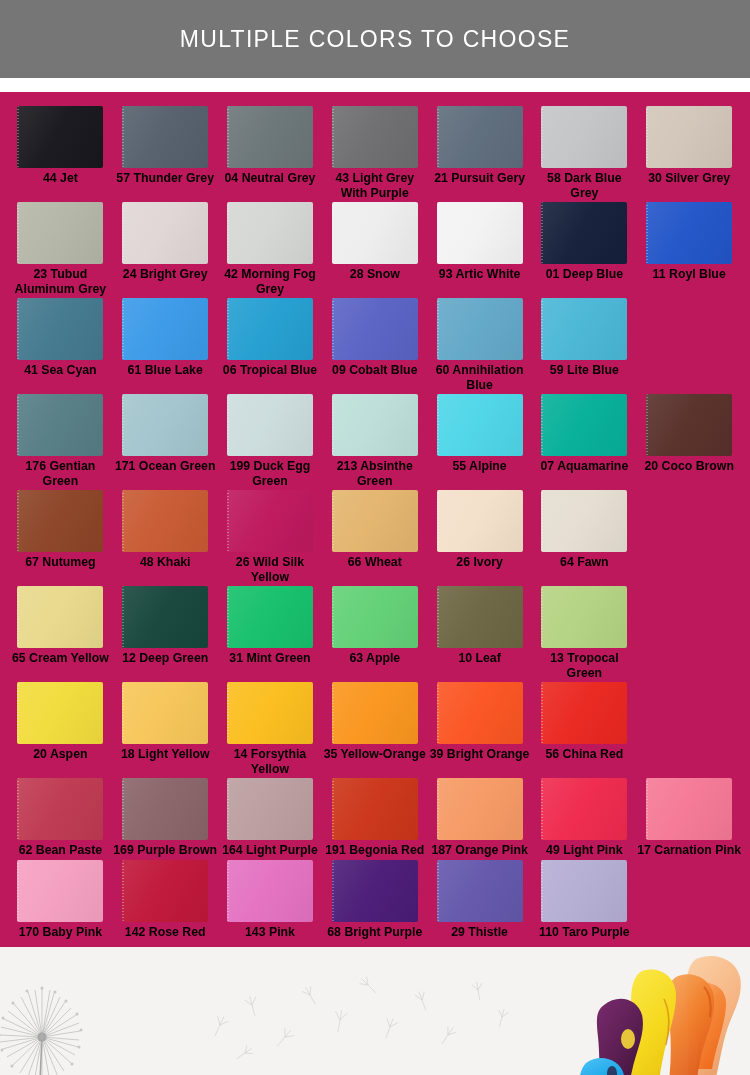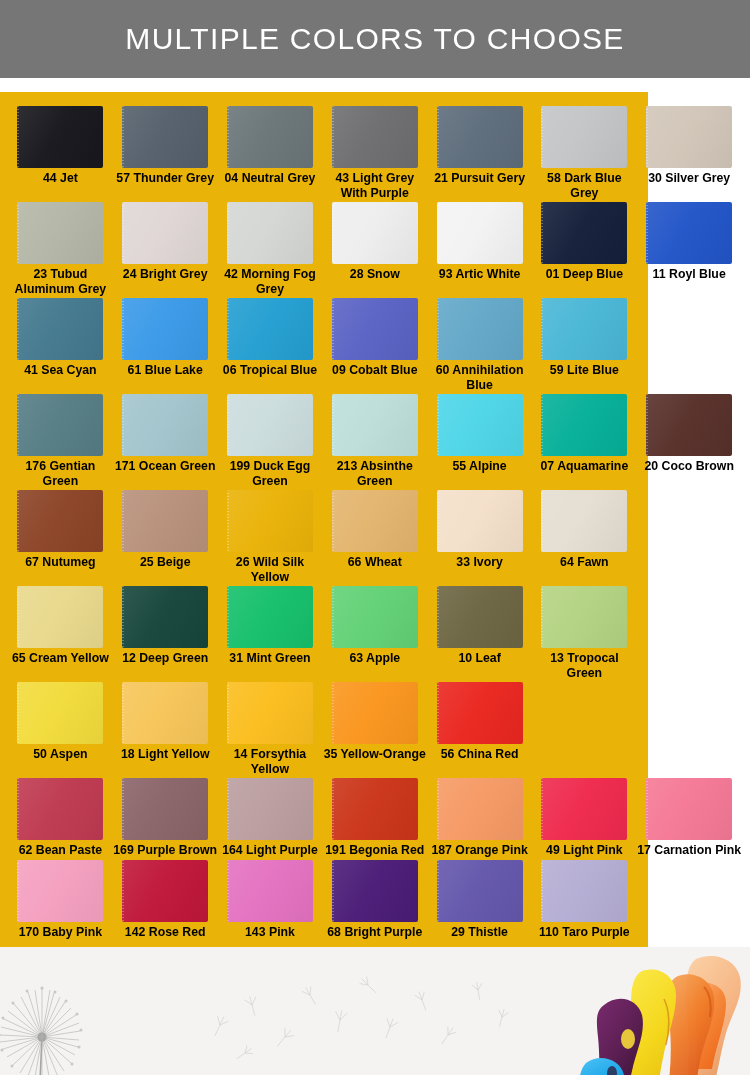--- a/index.html
+++ b/index.html
@@ -23,37 +23,37 @@
   .header-banner {
     width: 750px;
     height: 78px;
     background: #767676;
     display: flex;
     align-items: center;
     justify-content: center;
   }
   .header-title {
     color: #ffffff;
-    font-size: 30px;
+    font-size: 23px;
     font-weight: 400;
     letter-spacing: 1.3px;
     font-family: "Liberation Sans", sans-serif;
     white-space: nowrap;
   }
 
   .header-gap {
     width: 750px;
     height: 14px;
     background: #ffffff;
   }
 
   
   .swatch-board {
-    width: 648px;
-    background: #eab308;
+    width: 750px;
+    background: #be185d;
     padding: 14px 1px 6px 8px;
   }
 
   .swatch-row {
     display: flex;
     width: 734px;
   }
 
   .swatch-cell {
     width: 104.8px;
@@ -343,41 +343,41 @@
       </div>
       <div class="swatch-row">
         <div class="swatch-cell">
           <div class="swatch-chip-wrap">
             <div class="swatch-chip" style="background-color: rgb(140, 68, 39);"></div>
           </div>
           <div class="swatch-label">67 Nutumeg</div>
         </div>
         <div class="swatch-cell">
           <div class="swatch-chip-wrap">
-            <div class="swatch-chip" style="background-color: rgb(184, 145, 123);"></div>
-          </div>
-          <div class="swatch-label">25 Beige</div>
+            <div class="swatch-chip" style="background-color: rgb(200, 90, 51);"></div>
+          </div>
+          <div class="swatch-label">48 Khaki</div>
         </div>
         <div class="swatch-cell">
           <div class="swatch-chip-wrap">
             <div class="swatch-chip"></div>
           </div>
           <div class="swatch-label">26 Wild Silk Yellow</div>
         </div>
         <div class="swatch-cell">
           <div class="swatch-chip-wrap">
             <div class="swatch-chip" style="background-color: rgb(227, 181, 110);"></div>
           </div>
           <div class="swatch-label">66 Wheat</div>
         </div>
         <div class="swatch-cell">
           <div class="swatch-chip-wrap">
             <div class="swatch-chip" style="background-color: rgb(244, 224, 202);"></div>
           </div>
-          <div class="swatch-label">33 Ivory</div>
+          <div class="swatch-label">26 Ivory</div>
         </div>
         <div class="swatch-cell">
           <div class="swatch-chip-wrap">
             <div class="swatch-chip" style="background-color: rgb(229, 222, 209);"></div>
           </div>
           <div class="swatch-label">64 Fawn</div>
         </div>
       </div>
       <div class="swatch-row">
         <div class="swatch-cell">
@@ -415,39 +415,45 @@
             <div class="swatch-chip" style="background-color: rgb(180, 211, 130);"></div>
           </div>
           <div class="swatch-label">13 Tropocal Green</div>
         </div>
       </div>
       <div class="swatch-row">
         <div class="swatch-cell">
           <div class="swatch-chip-wrap">
             <div class="swatch-chip" style="background-color: rgb(242, 220, 60);"></div>
           </div>
-          <div class="swatch-label">50 Aspen</div>
+          <div class="swatch-label">20 Aspen</div>
         </div>
         <div class="swatch-cell">
           <div class="swatch-chip-wrap">
             <div class="swatch-chip" style="background-color: rgb(247, 198, 89);"></div>
           </div>
           <div class="swatch-label">18 Light Yellow</div>
         </div>
         <div class="swatch-cell">
           <div class="swatch-chip-wrap">
             <div class="swatch-chip" style="background-color: rgb(251, 190, 30);"></div>
           </div>
           <div class="swatch-label">14 Forsythia Yellow</div>
         </div>
         <div class="swatch-cell">
           <div class="swatch-chip-wrap">
             <div class="swatch-chip" style="background-color: rgb(250, 150, 30);"></div>
           </div>
           <div class="swatch-label">35 Yellow-Orange</div>
+        </div>
+        <div class="swatch-cell">
+          <div class="swatch-chip-wrap">
+            <div class="swatch-chip" style="background-color: rgb(251, 85, 34);"></div>
+          </div>
+          <div class="swatch-label">39 Bright Orange</div>
         </div>
         <div class="swatch-cell">
           <div class="swatch-chip-wrap">
             <div class="swatch-chip" style="background-color: rgb(234, 39, 32);"></div>
           </div>
           <div class="swatch-label">56 China Red</div>
         </div>
       </div>
       <div class="swatch-row">
         <div class="swatch-cell">

